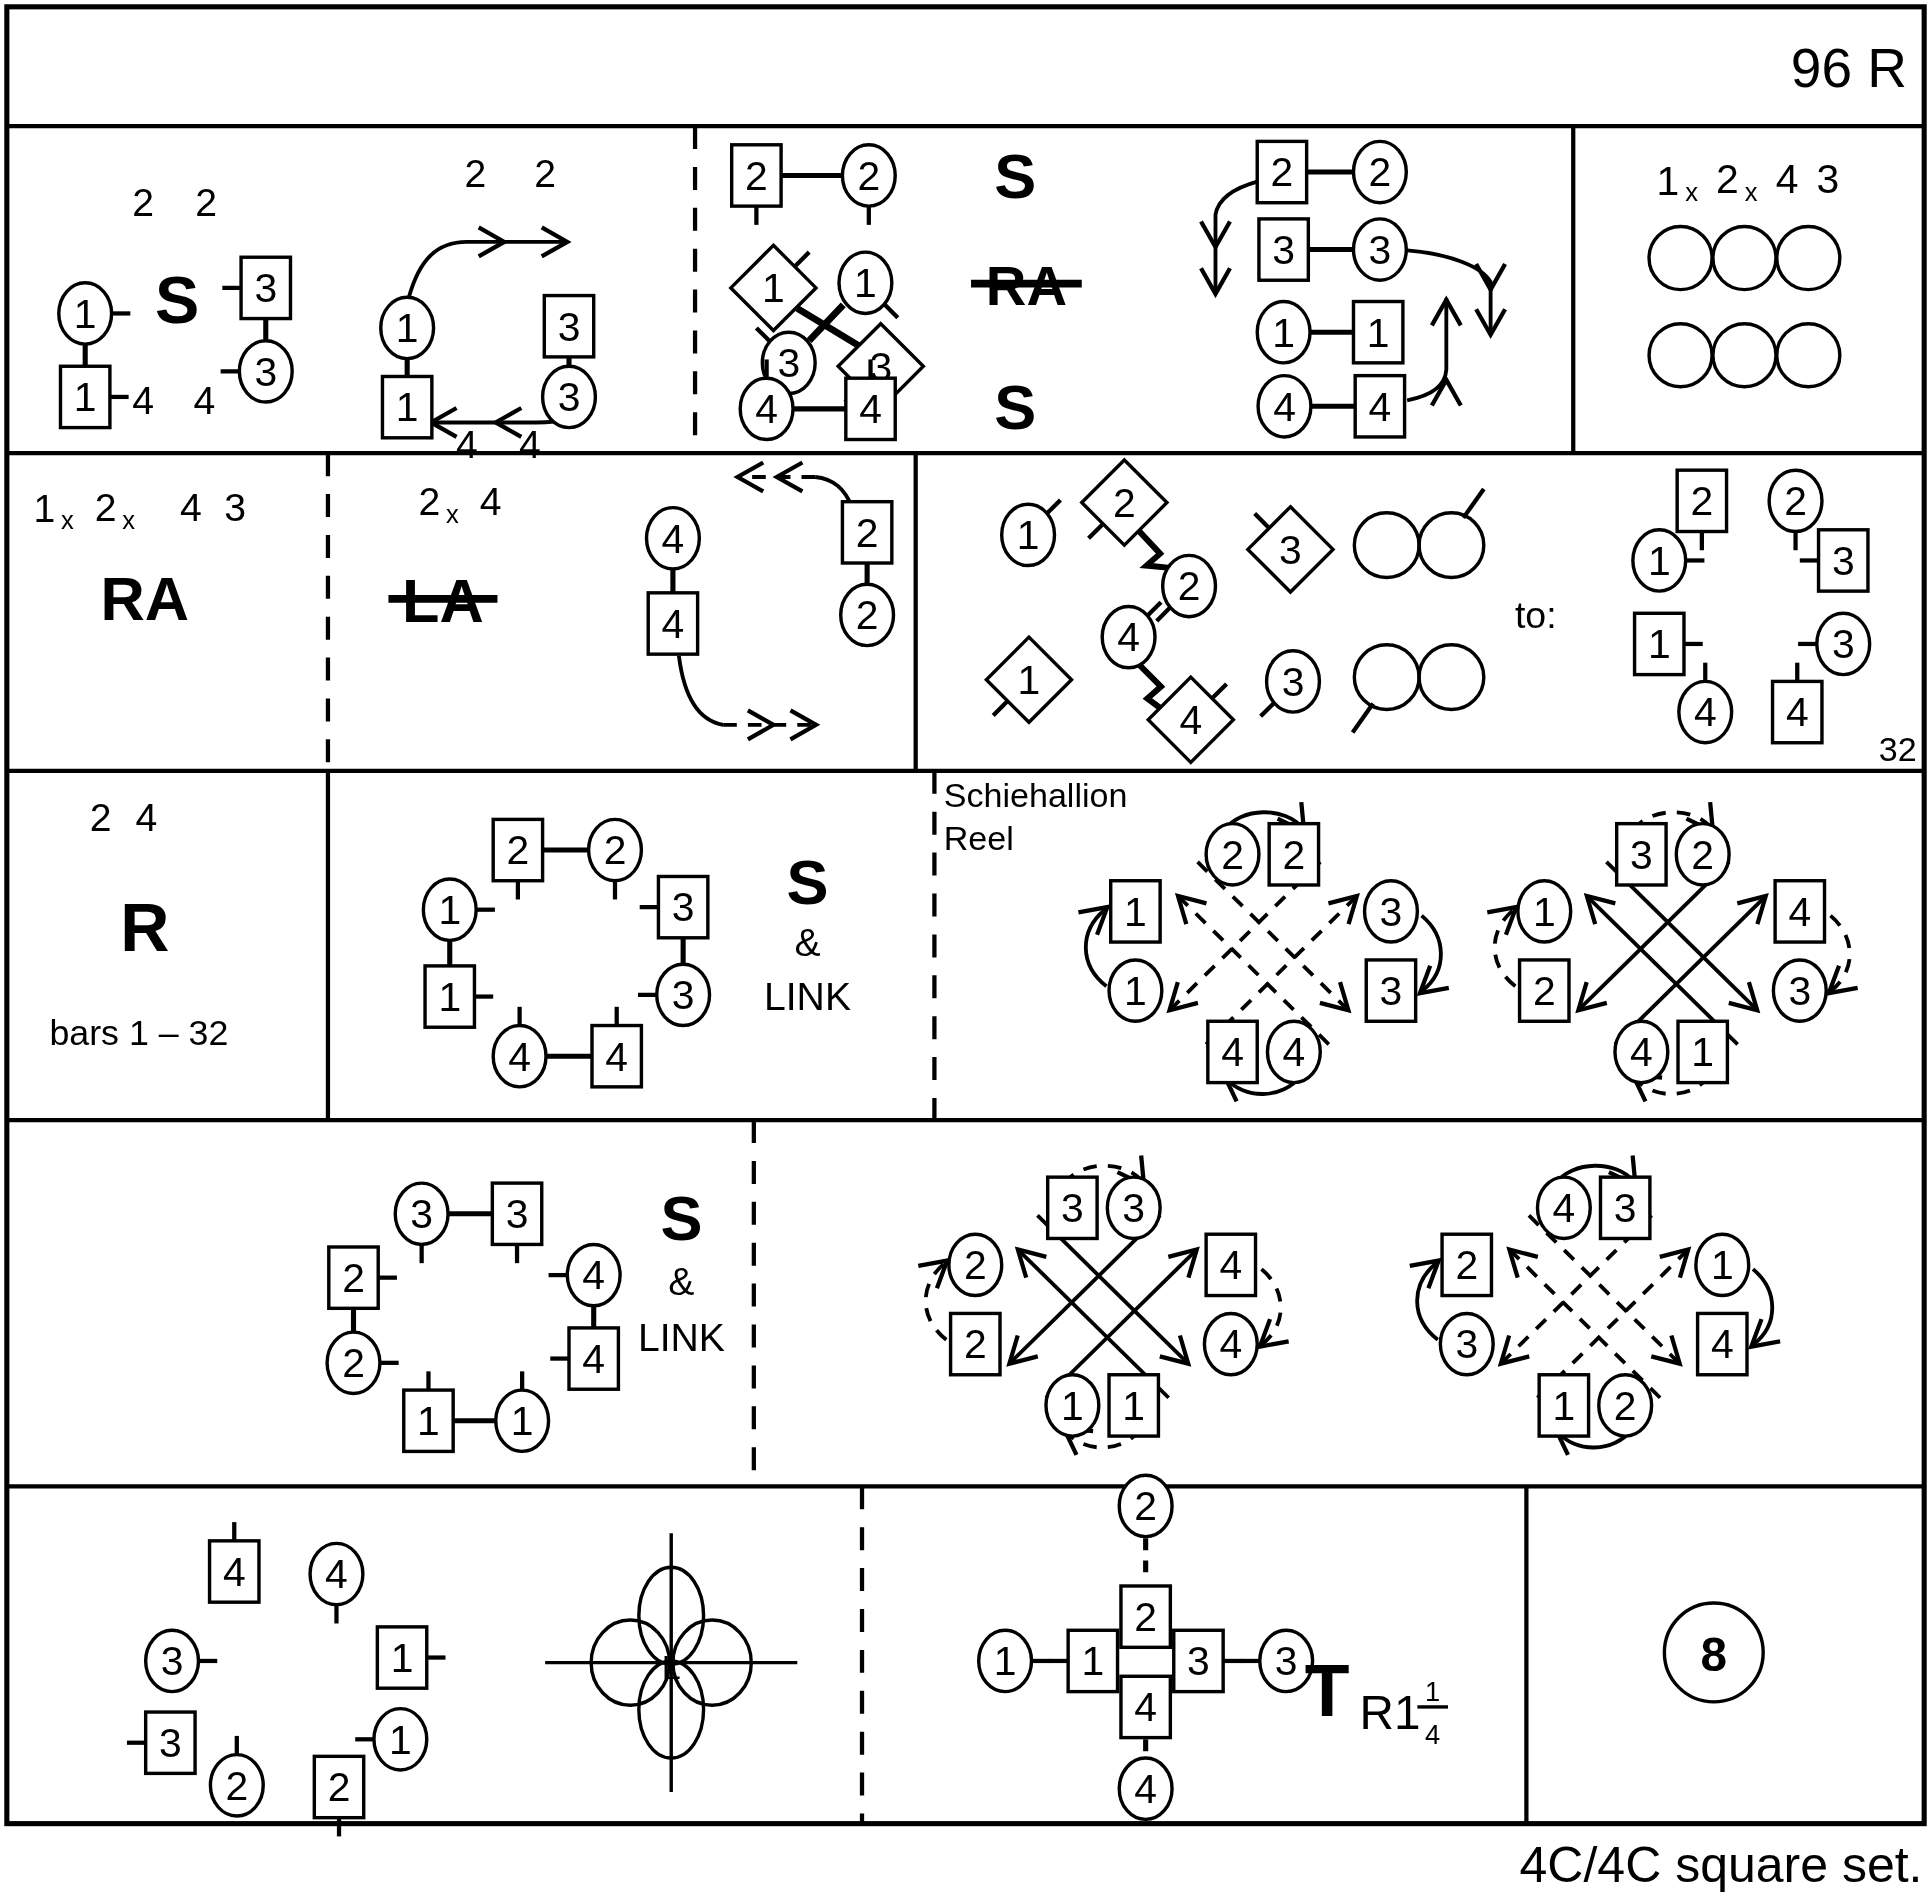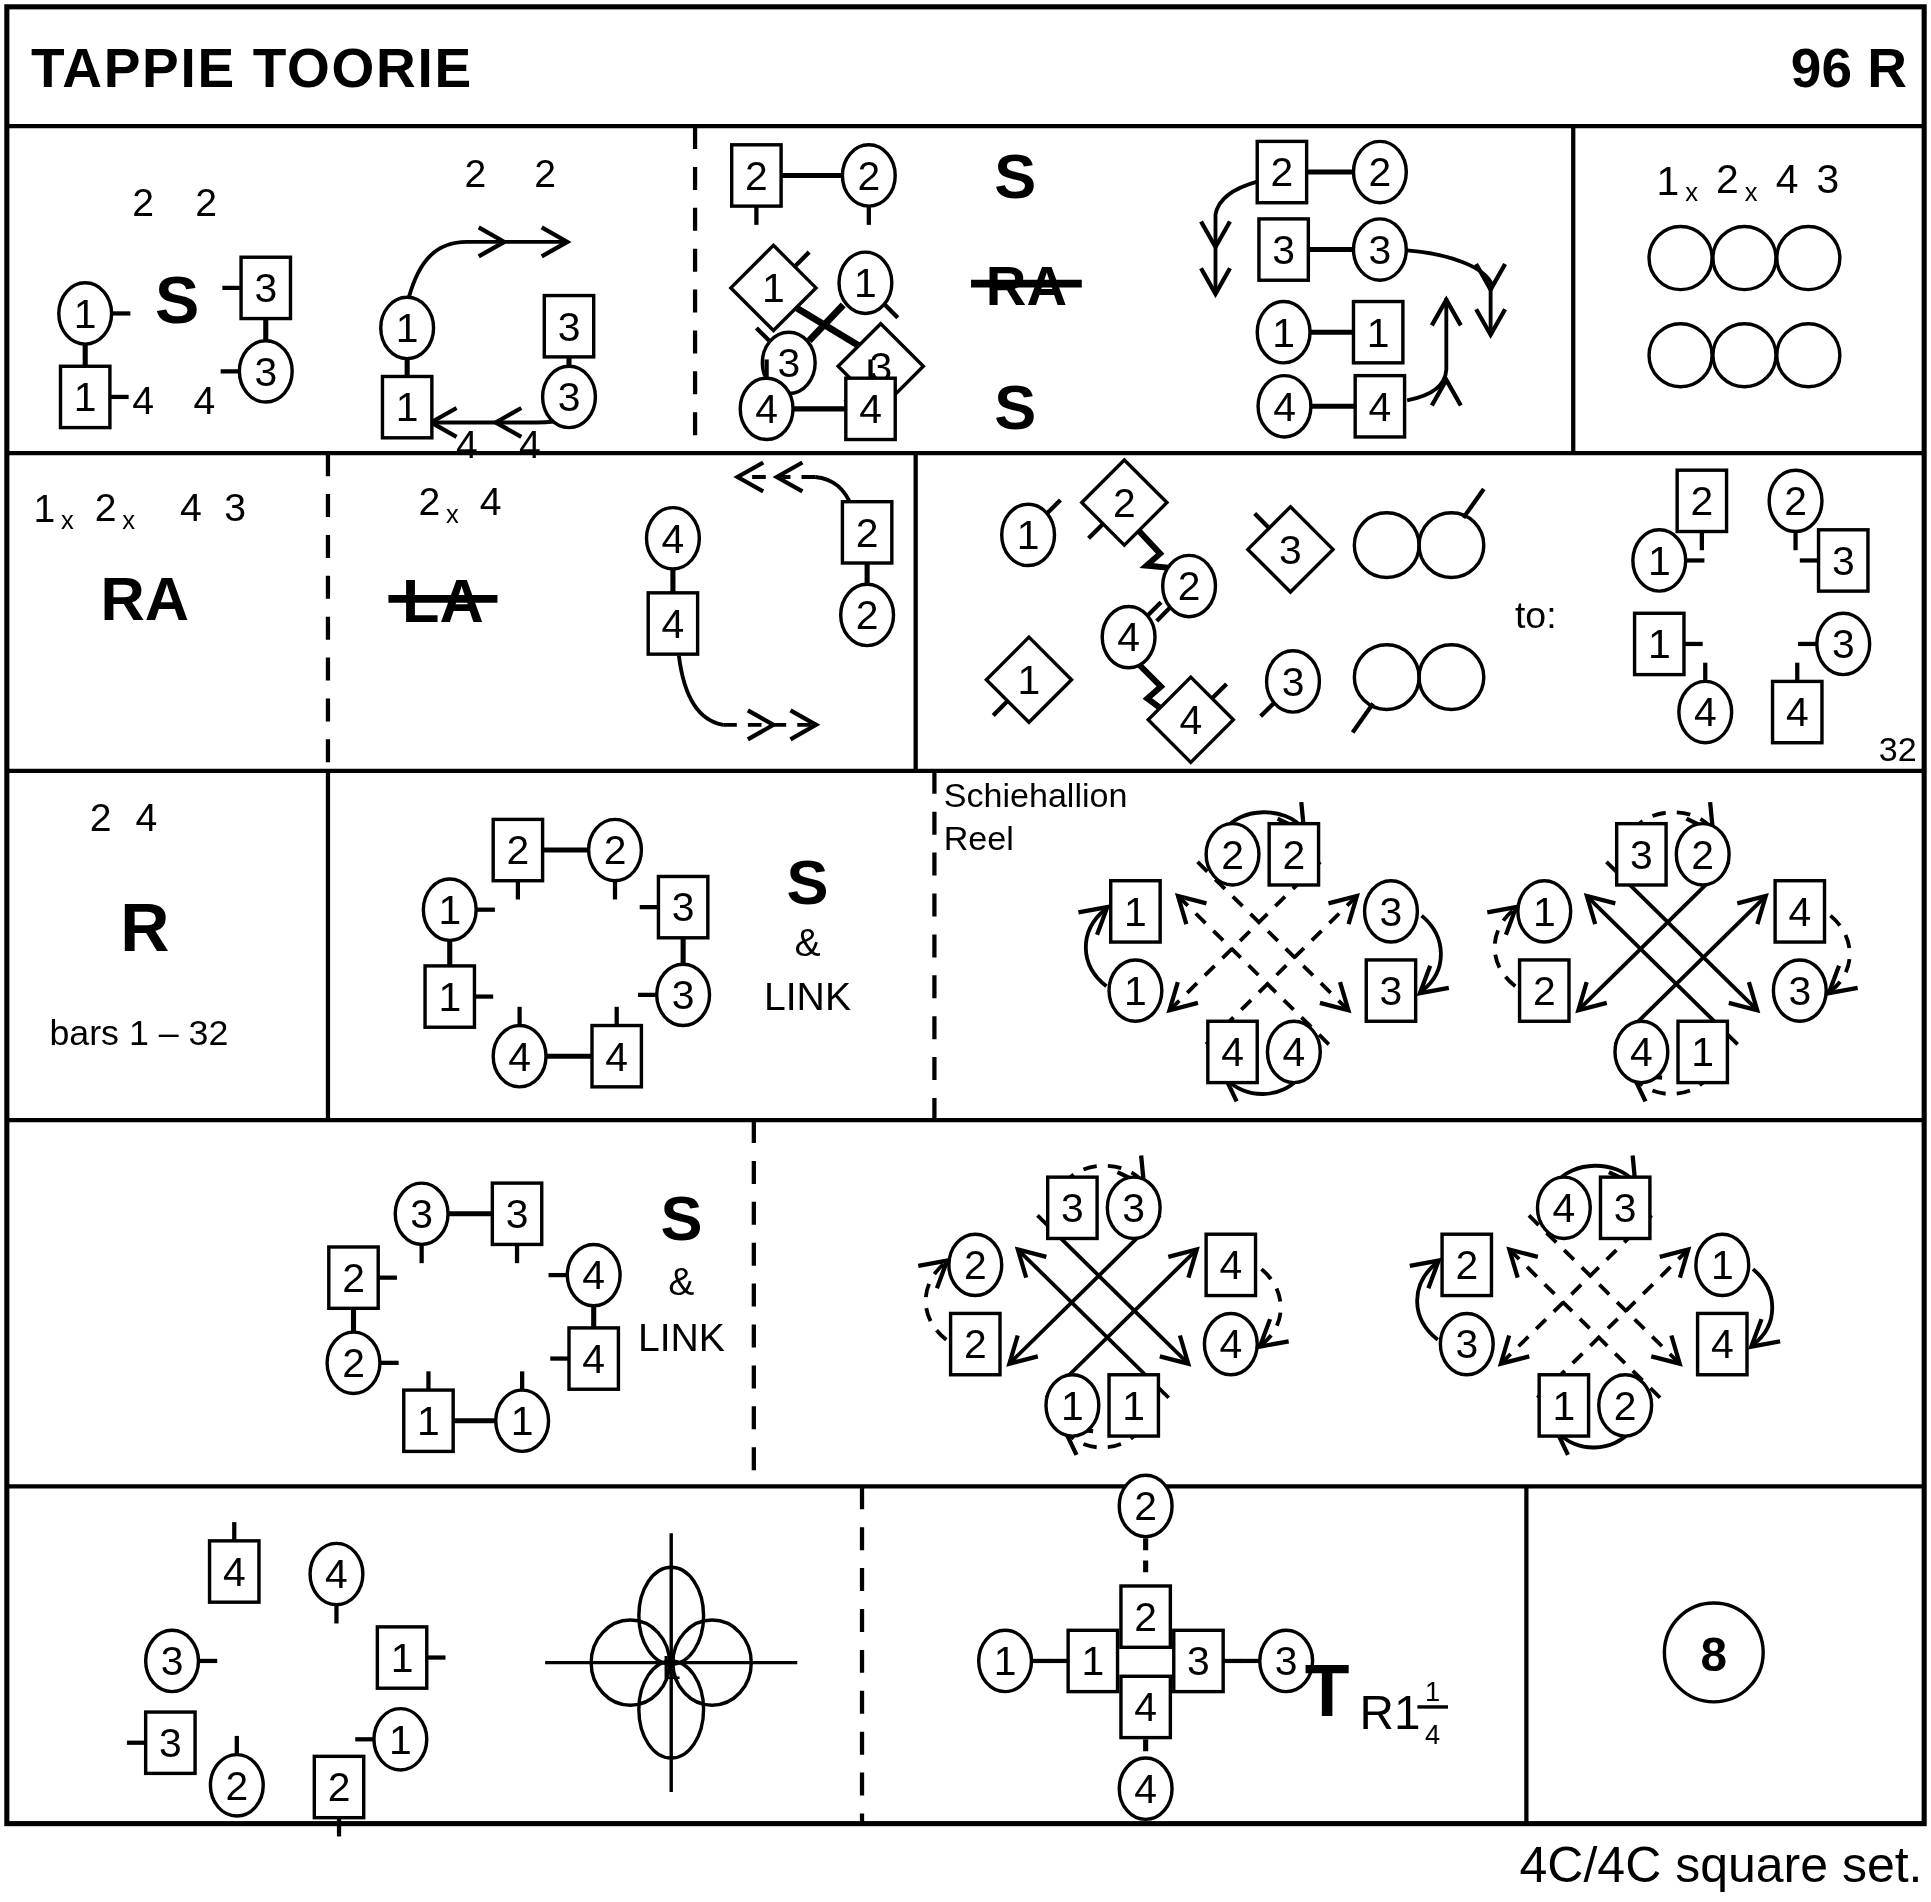--- a/index.html
+++ b/index.html
@@ -1,29 +1,28 @@
 <!DOCTYPE html>
 <html style="font-size:13.6px"><head>
 <meta charset="utf-8">
 <style>
   html,body{margin:0;padding:0;background:#fff}
   .page{position:relative;width:1931px;height:1902px;background:#fff;
         font-family:"Liberation Sans",sans-serif;color:#000;overflow:hidden}
   .title{position:absolute;left:31px;top:36px;font-size:55px;font-weight:bold;letter-spacing:1.7px}
-  .code{position:absolute;right:24px;top:36px;font-size:55px;font-weight:bold}
+  .code{position:absolute;right:24px;top:36px;font-size:55px;font-weight:normal}
   .credit{position:absolute;left:12px;top:1836px;font-size:39px}
   .setinfo{position:absolute;right:8.5px;top:1836px;font-size:50px}
   svg{position:absolute;left:0;top:0}
   text{font-family:"Liberation Sans",sans-serif}
 </style>
 </head>
 <body>
 
 <div class="page">
-  <div class="title">TAPPIE TOORIE</div>
   <div class="code">96 R</div>
   <svg id="diagram" width="1931" height="1902" viewBox="0 0 2267 2233">
       <rect fill="none" stroke="#000" x="8" y="8" width="2251" height="2133" stroke-width="6"></rect>
       <line fill="none" stroke="#000" x1="8" x2="2259" y1="148" y2="148" stroke-width="5"></line>
       <line fill="none" stroke="#000" x1="8" x2="2259" y1="532" y2="532" stroke-width="5"></line>
       <line fill="none" stroke="#000" x1="8" x2="2259" y1="905" y2="905" stroke-width="5"></line>
       <line fill="none" stroke="#000" x1="8" x2="2259" y1="1315" y2="1315" stroke-width="5"></line>
       <line fill="none" stroke="#000" x1="8" x2="2259" y1="1745" y2="1745" stroke-width="5"></line>
       <line fill="none" stroke="#000" x1="816" x2="816" y1="148" y2="532" stroke-width="5" stroke-dasharray="27,21"></line>
       <line fill="none" stroke="#000" x1="1847" x2="1847" y1="148" y2="532" stroke-width="5"></line>

